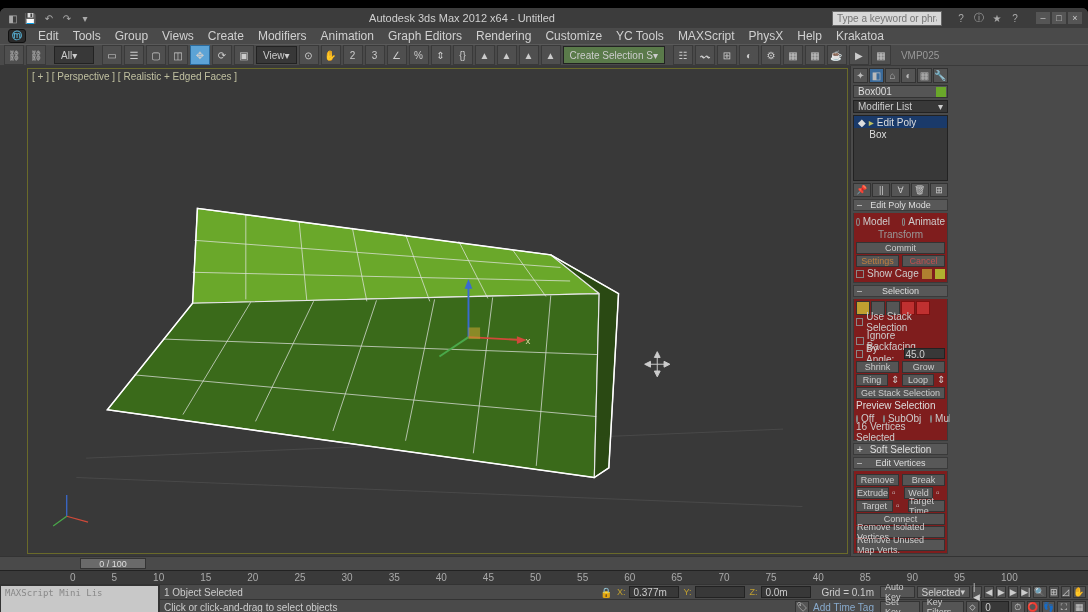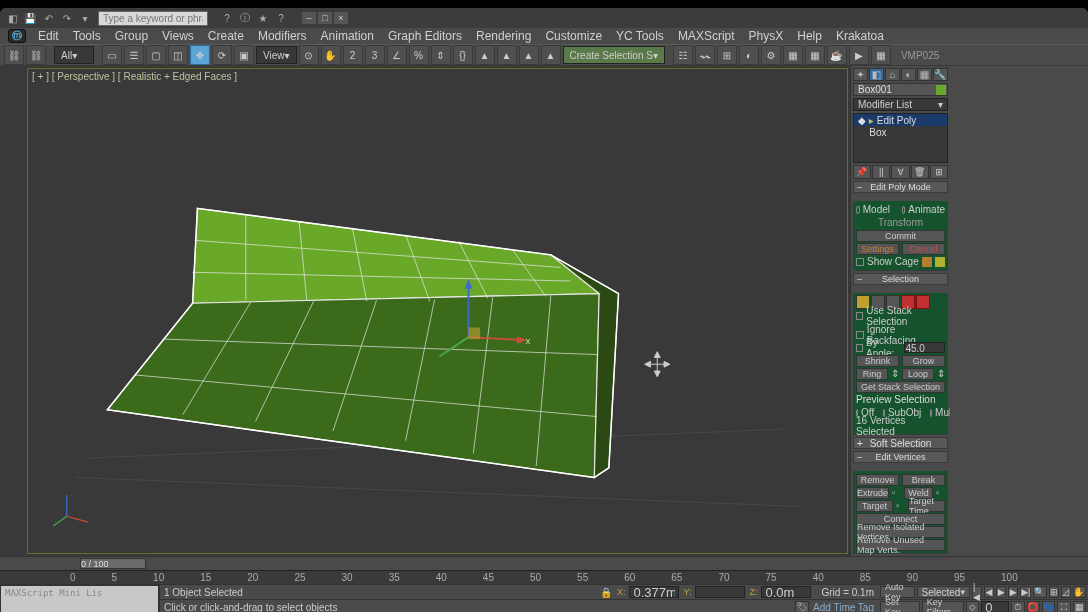--- a/index.html
+++ b/index.html
@@ -32,40 +32,40 @@
 .sp-obj { height:14px; background:#555; border:1px solid #333; color:#ddd; padding:0 4px; display:flex; align-items:center; position:relative;}
 .sp-obj .swatch { position:absolute; right:1px; top:1px; width:10px; height:10px; background:#6aa82a;}
 .sp-dd { height:14px; background:#383838; border:1px solid #222; color:#ccc; padding:0 4px; display:flex; align-items:center; justify-content:space-between;}
 .stack { height:70px; background:#383838; border:1px solid #222; }
 .stack-row { height:12px; padding:0 4px; color:#ddd; display:flex; align-items:center; gap:3px;}
 .stack-row.sel { background:#1a3a6a; }
 .stack-btns { display:flex; gap:1px; }
 .stack-btns span { flex:1; height:14px; background:#555; border:1px solid #333; display:flex; align-items:center; justify-content:center; color:#ccc; font-size:9px;}
 .rollout-hd { height:12px; background:#585858; border:1px solid #3a3a3a; color:#ddd; text-align:center; font-size:9px; line-height:11px; position:relative;}
 .rollout-hd::before { content:"–"; position:absolute; left:3px; color:#ddd;}
-.rollout { background:#14532d; border:1px solid #3a3a3a; border-top:none; padding:2px; font-size:9px; color:#ccc;margin-top:6px;}
+.rollout { background:#7f1d1d; border:1px solid #3a3a3a; border-top:none; padding:2px; font-size:9px; color:#ccc;}
 .row { display:flex; align-items:center; gap:3px; height:13px;}
 .radio { width:8px; height:8px; border-radius:50%; border:1px solid #888; display:inline-block; position:relative;}
 .radio.on::after { content:""; position:absolute; inset:1px; border-radius:50%; background:#ddd;}
 .check { width:8px; height:8px; border:1px solid #888; display:inline-block;}
 .mini-btn { height:12px; background:#555; border:1px solid #333; color:#ccc; font-size:9px; display:flex; align-items:center; justify-content:center; flex:1;}
 .sel-icons { display:flex; gap:1px;}
 .sel-icons span { width:14px; height:14px; background:#555; border:1px solid #333;}
 .sel-icons span.red { background:#c03030; border-color:#801010;}
 .sel-icons span.ylw { background:#c0a030;}
 .spin { width:48px; height:11px; background:#383838; border:1px solid #222;}
 .timebar { height:14px; background:#4a4a4a; border-top:1px solid #333; position:relative;}
-.time-slider { position:absolute; left:80px; top:1px; width:66px; height:11px; background:#6a6a6a; border:1px solid #333; color:#ddd; font-size:9px; line-height:10px;}
+.time-slider { position:absolute; left:80px; top:1px; width:66px; height:11px; background:#6a6a6a; border:1px solid #333; color:#ddd; text-align:center; font-size:9px; line-height:10px;}
 .ruler { height:14px; background:#3a3a3a; color:#aaa; display:flex; align-items:center; padding:0 70px; justify-content:space-between; font-size:8px; border-top:1px solid #222;}
 .status { height:32px; background:#4a4a4a; border-top:1px solid #333; display:flex;}
 .status-left { width:160px; border-right:1px solid #333;}
 .status-mid { flex:1; display:flex; flex-direction:column;}
 .status-mid .srow { height:15px; display:flex; align-items:center; gap:4px; padding:0 4px; border-bottom:1px solid #333;}
 .coord-lbl { color:#c0a030; font-size:9px;}
-.coord-input { width:50px; height:12px; background:#383838; border:1px solid #222; color:#ccc; padding:0 3px; font-size:13px;}
+.coord-input { width:50px; height:12px; background:#383838; border:1px solid #222; color:#ccc; padding:0 3px; font-size:10px;}
 .status-right { width:210px; display:flex; flex-direction:column;}
 .status-right .srow { height:15px; display:flex; align-items:center; gap:2px; border-bottom:1px solid #333; padding:0 2px;}
 .anim-btn { height:12px; padding:0 4px; background:#555; border:1px solid #333; color:#ccc; font-size:9px; display:flex; align-items:center;}
 .pb-btn { width:14px; height:12px; background:#555; border:1px solid #333; color:#ccc; display:flex; align-items:center; justify-content:center; font-size:9px;}
 .script-area { height:32px; background:#c8c8c8; border:1px solid #333; color:#888; padding:2px 4px; font-family:monospace; font-size:9px;}
 .letterbox { position:absolute; left:0; width:1088px; height:8px; background:#000; }
 </style>
 </head>
 <body>
 <div class="letterbox" style="top:0"></div>
@@ -73,20 +73,21 @@
 <div class="app" style="margin-top:8px;">
 
   <div class="titlebar">
     <div class="doc-icons">
       <span>◧</span>
       <span>💾</span>
       <span>↶</span>
       <span>↷</span>
       <span>▾</span>
     </div>
+    <div class="title-center">Autodesk 3ds Max 2012 x64 - Untitled</div>
     <input class="search" placeholder="Type a keyword or phrase" style="">
     <div class="doc-icons" style="margin-left:6px">
       <span>?</span>
       <span>ⓘ</span>
       <span>★</span>
       <span>?</span>
     </div>
     <div class="win-controls">
       <span>‒</span>
       <span>□</span>

